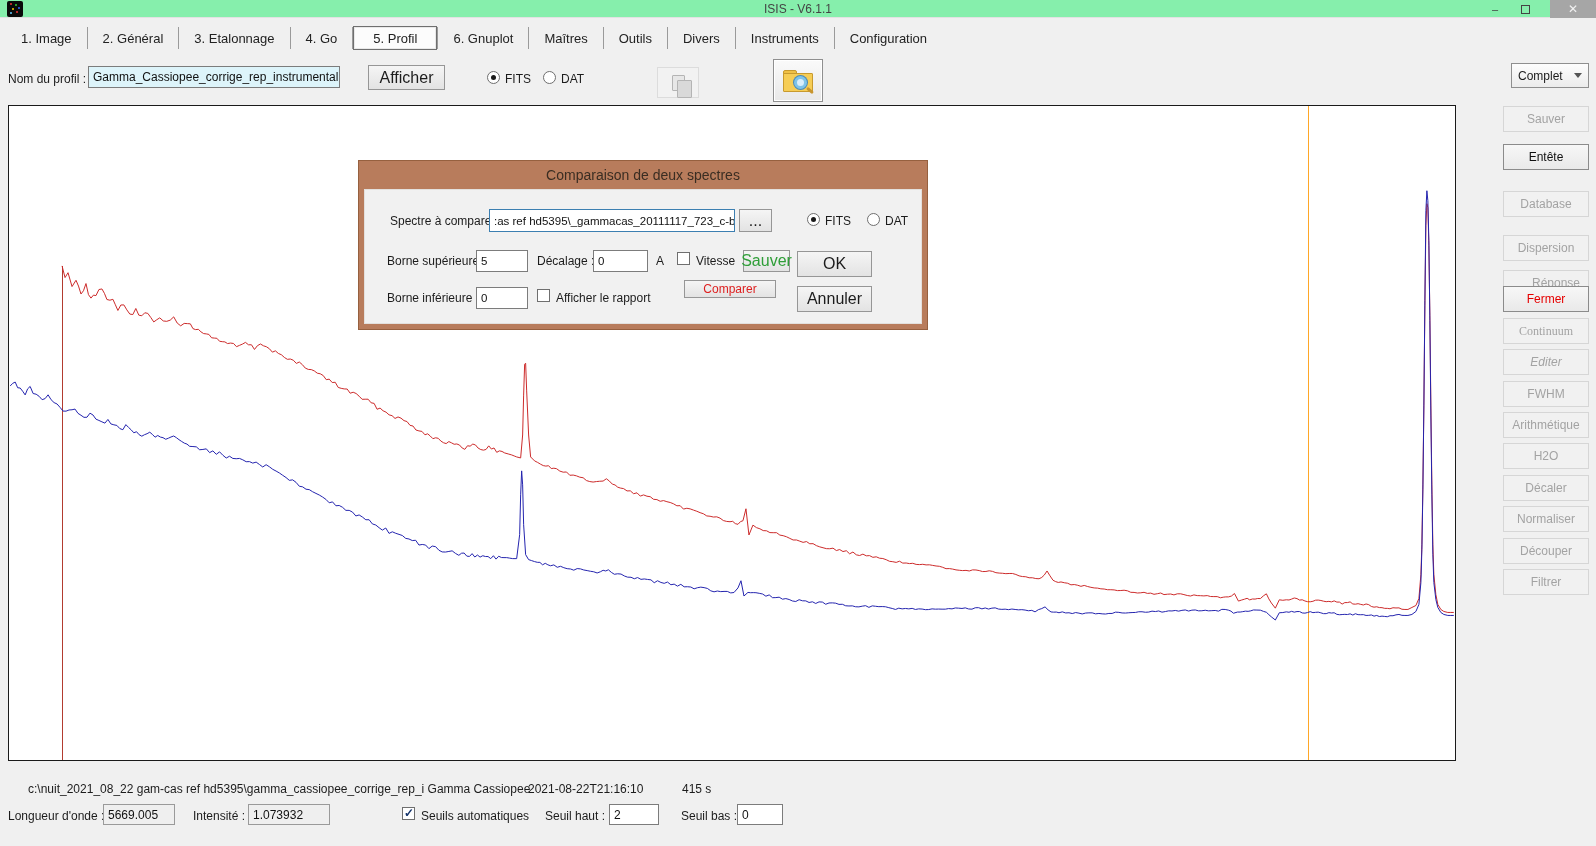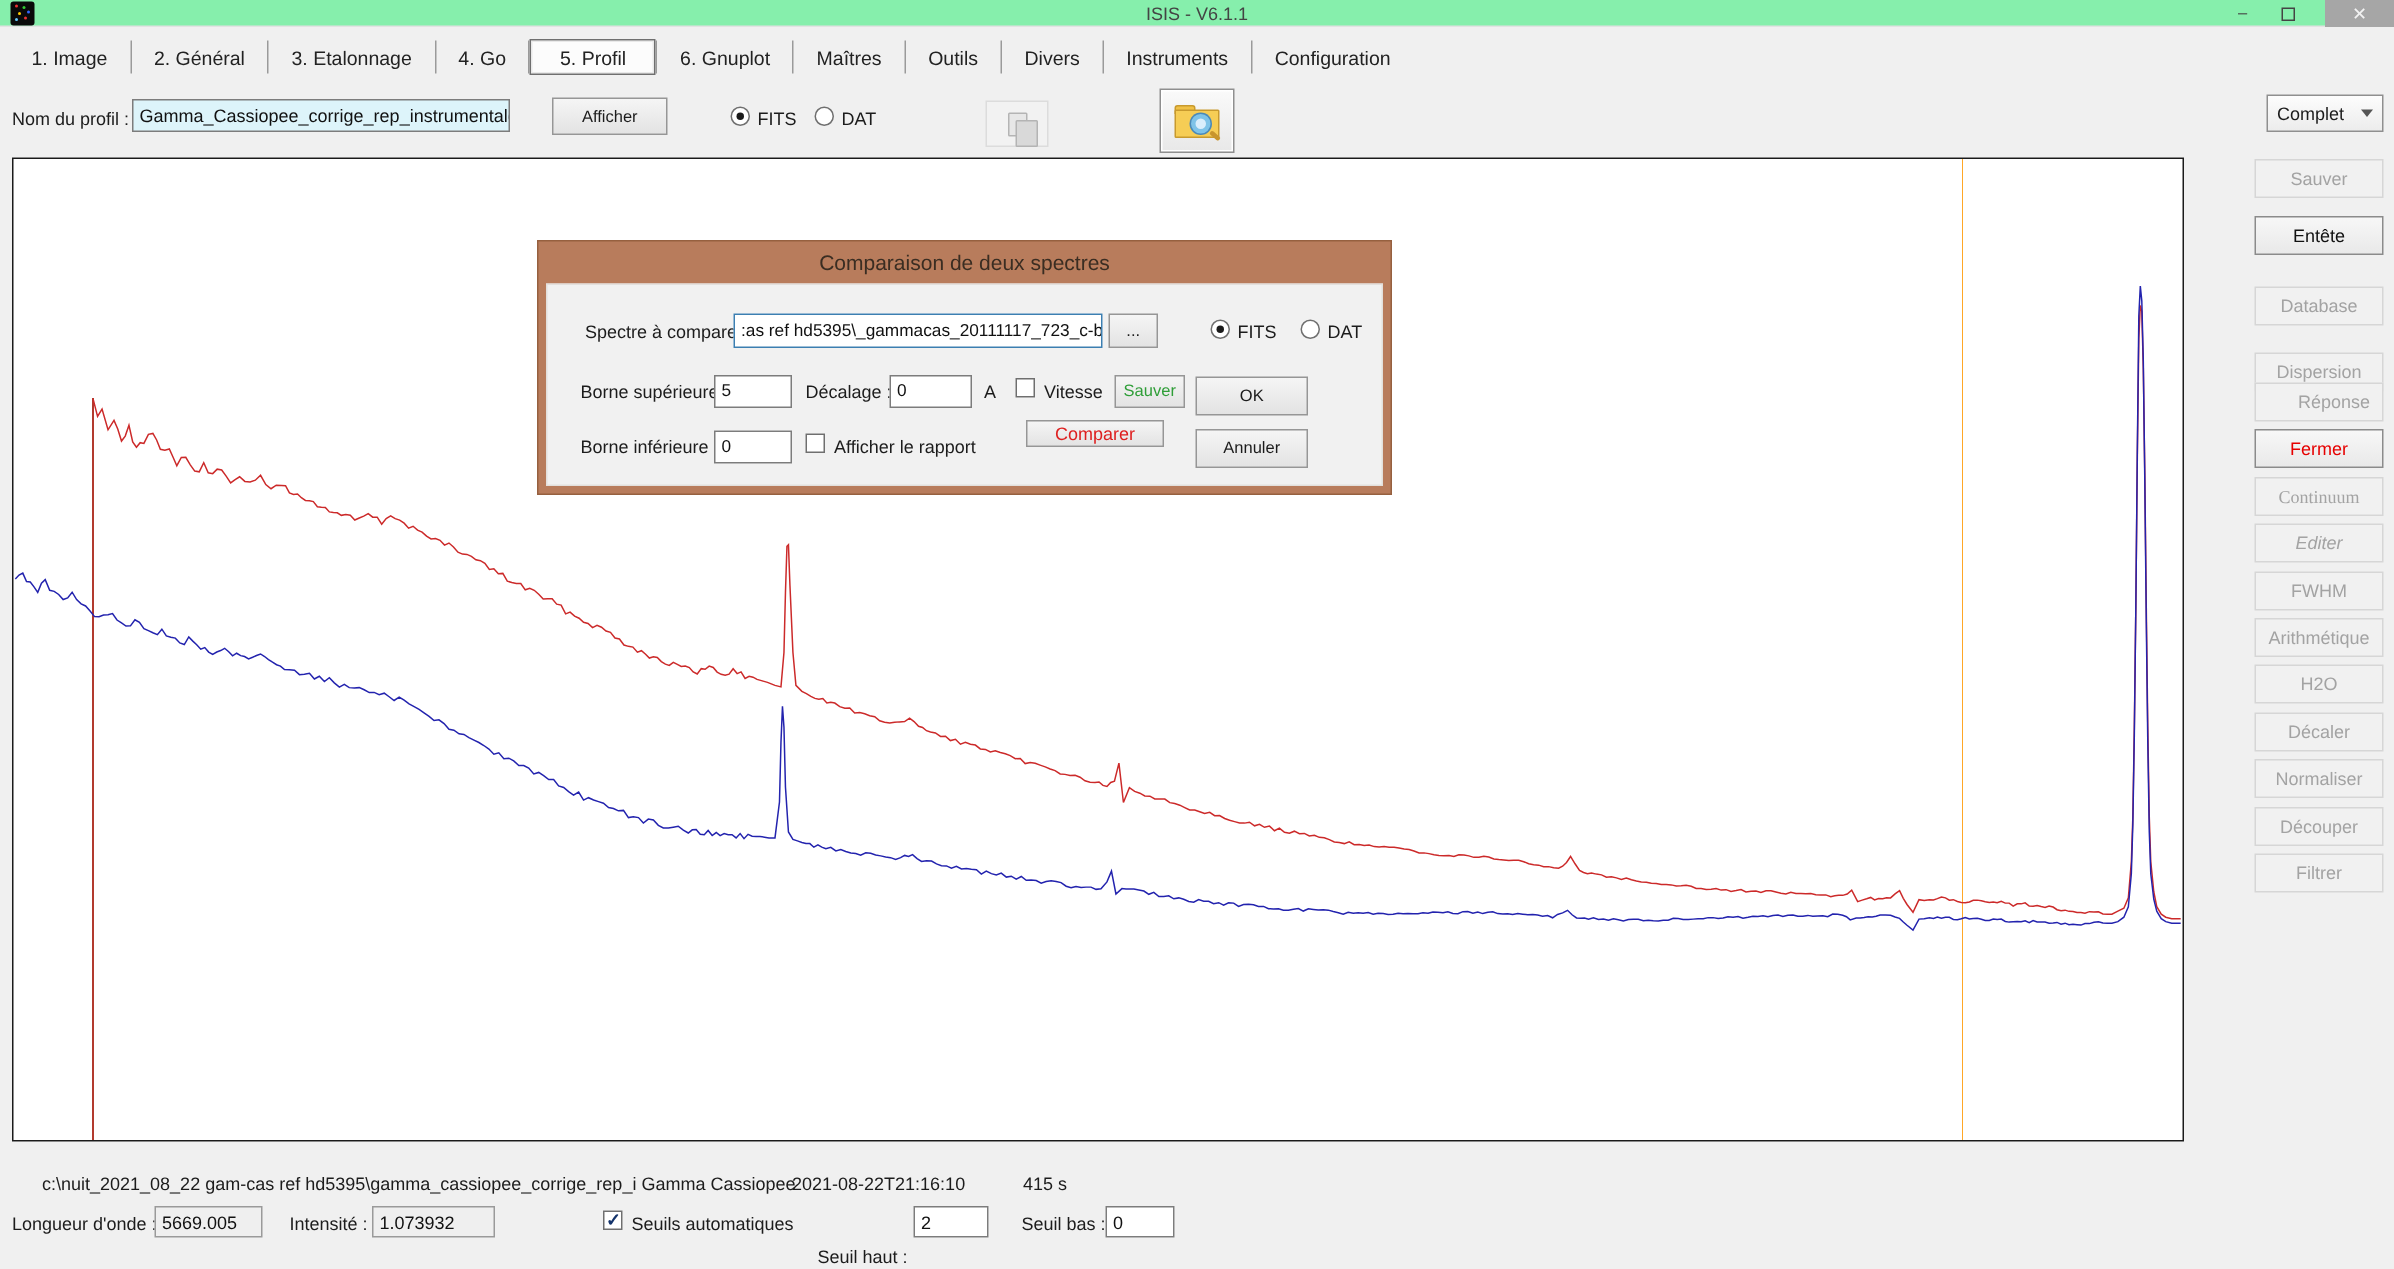--- a/index.html
+++ b/index.html
@@ -22,21 +22,21 @@
   
   .tabbar { position:absolute; left:6px; top:25px; height:26px; display:flex; align-items:center; }
   .tab { padding:0 15px; font-size:13px; color:#222; height:24px; display:flex; align-items:center; white-space:nowrap; cursor:default; }
   .tab.active { border:1px solid #6f6f6f; box-shadow: inset 0 0 0 1px #e9e9e9; background:#fcfcfc; padding:0 19px; }
   .tabsep { width:1px; height:22px; background:#9a9a9a; }
   
   .lbl { position:absolute; white-space:nowrap; color:#1c1c1c; }
   .tinput { position:absolute; background:#fff; border:1px solid #7c7c7c; display:flex; align-items:center; padding:0 4px; white-space:nowrap; overflow:hidden; font-size:12px; color:#111; }
   .tinput.cyan { background:#ddf4fa; }
   .tinput.gray { background:#efefef; border-color:#9a9a9a; }
-  .btn { position:absolute; background:linear-gradient(#f5f5f5,#e3e3e3); border:1px solid #969696; display:flex; align-items:center; justify-content:center; font-size:11px; color:#1c1c1c; cursor:default; }
+  .btn { position:absolute; background:linear-gradient(#f5f5f5,#e3e3e3); border:1px solid #969696; display:flex; align-items:center; justify-content:center; font-size:16px; color:#1c1c1c; cursor:default; }
   .radio { position:absolute; width:13px; height:13px; border:1px solid #6f6f6f; border-radius:50%; background:#fff; }
   .radio.sel::after { content:''; position:absolute; left:3px; top:3px; width:5px; height:5px; border-radius:50%; background:#1a1a1a; }
   .checkbox { position:absolute; width:13px; height:13px; border:1px solid #6f6f6f; background:#fff; }
   .checkbox.checked::after { content:'✓'; position:absolute; left:1px; top:-2px; font-size:12px; font-weight:bold; color:#14336b; }
   .iconbtn { position:absolute; display:flex; align-items:center; justify-content:center; }
   .copybtn { border:1px solid #dcdcdc; background:#f2f2f2; }
   .copysheet { position:relative; width:13px; height:16px; background:#e7e7e7; border:1px solid #b4b4b4; border-radius:1px; }
   .copysheet::after { content:''; position:absolute; left:4px; top:4px; width:13px; height:16px; background:#d9d9d9; border:1px solid #b4b4b4; border-radius:1px; }
   .folderbtn { border:1px solid #8f8f8f; background:linear-gradient(#fafafa,#e8e8e8); box-shadow: inset 0 0 0 1px #fff; }
   .folder { position:relative; width:30px; height:22px; }
@@ -143,21 +143,21 @@
         <polyline points="52.0,160.4 55.0,172.1 58.0,167.2 62.0,181.1 66.0,174.8 68.5,180.6 71.0,188.6 73.5,185.3 76.0,178.1 78.5,189.2 81.0,192.7 83.5,189.7 86.0,190.2 89.0,184.1 92.0,183.5 94.5,187.9 97.0,194.1 100.0,194.8 103.0,193.9 105.5,199.4 108.0,205.1 111.0,199.6 114.0,199.5 117.0,204.5 120.0,208.7 123.0,209.2 126.0,203.1 129.0,209.8 132.0,210.4 135.0,207.4 138.0,208.0 141.0,212.1 144.0,216.6 147.0,214.4 150.0,212.5 153.5,215.6 157.0,216.0 160.5,214.8 164.0,211.5 167.5,217.7 171.0,220.5 174.5,218.1 178.0,218.3 180.7,218.5 183.3,223.3 186.0,224.3 188.7,224.0 191.3,226.5 194.0,228.3 196.7,228.6 199.3,229.1 202.0,232.5 204.7,232.8 207.3,233.0 210.0,236.0 212.7,236.4 215.3,236.6 218.0,238.3 221.0,237.8 224.0,238.2 227.0,241.4 230.0,240.1 233.0,238.8 236.0,237.1 239.0,239.5 242.0,239.5 245.0,244.2 248.0,240.4 251.0,238.7 254.0,240.5 257.0,241.5 260.0,243.5 263.0,246.9 266.0,245.6 269.0,248.2 272.0,249.5 275.0,252.2 278.0,254.1 281.0,253.8 284.0,255.0 287.0,258.2 290.0,256.8 293.0,259.4 296.0,262.9 299.0,264.2 302.0,264.4 305.0,265.7 308.0,268.0 311.0,268.6 314.0,270.4 317.0,274.5 320.0,274.0 323.0,277.4 326.0,277.1 329.0,282.3 332.0,283.2 335.0,283.8 338.0,283.9 341.0,288.1 344.0,287.1 347.0,288.4 350.0,291.1 353.0,294.2 356.0,294.1 359.0,294.1 362.0,297.7 365.0,298.3 368.0,304.2 371.0,303.0 374.0,305.7 377.0,307.1 380.0,309.8 383.0,310.6 386.0,313.4 389.0,311.9 392.0,313.1 395.0,315.6 398.0,316.5 401.0,320.3 404.0,321.0 407.0,325.0 410.0,325.9 413.0,326.4 416.0,329.8 418.7,328.8 421.3,331.0 424.0,333.7 426.7,332.8 429.3,333.3 432.0,336.1 434.7,337.8 437.3,338.6 440.0,336.6 442.7,337.9 445.3,339.3 448.0,339.0 450.7,340.1 453.3,343.0 456.0,344.4 458.7,340.8 461.3,341.2 464.0,339.1 466.7,340.0 469.3,343.1 472.0,344.6 474.7,345.2 477.3,344.5 480.0,340.9 482.7,344.1 485.3,343.0 488.0,347.4 490.7,345.9 493.3,346.5 496.0,348.0 499.5,349.0 503.0,350.0 505.5,351.0 508.0,352.0 512.0,353.0 514.0,330.0 515.0,290.0 516.0,259.0 517.0,258.0 518.0,285.0 520.0,330.0 522.0,352.0 526.0,356.0 529.0,357.5 532.0,359.3 534.7,360.7 537.3,361.2 540.0,360.8 542.7,363.7 545.3,363.3 548.0,363.8 551.3,366.2 554.7,367.3 558.0,367.1 561.3,370.4 564.7,370.2 568.0,371.0 571.3,372.3 574.7,372.9 578.0,375.7 581.3,376.7 584.7,377.2 588.0,376.7 591.3,376.4 594.7,376.2 598.0,373.9 601.0,376.2 604.0,379.3 606.7,380.1 609.3,382.3 612.0,383.2 615.3,383.8 618.7,386.1 622.0,386.0 625.3,388.9 628.7,388.0 632.0,391.3 635.3,390.1 638.7,391.4 642.0,391.9 645.3,394.5 648.7,394.8 652.0,396.5 655.3,395.8 658.7,396.9 662.0,397.7 665.3,399.0 668.7,401.0 672.0,400.9 675.3,404.3 678.7,403.5 682.0,404.1 685.3,405.3 688.7,406.5 692.0,407.9 695.3,409.0 698.7,411.2 702.0,411.5 705.3,412.3 708.7,412.1 712.0,413.4 715.3,415.8 718.7,416.7 722.0,417.0 724.7,416.6 727.3,418.9 730.0,419.6 732.5,416.9 735.0,416.0 738.0,404.0 741.0,430.3 745.0,420.4 748.5,422.9 752.0,424.1 755.3,425.9 758.7,426.1 762.0,427.9 765.3,428.0 768.7,428.0 772.0,430.4 775.3,431.0 778.7,432.1 782.0,433.7 785.3,435.3 788.7,435.3 792.0,436.5 795.3,437.7 798.7,436.9 802.0,439.1 805.3,439.0 808.7,441.0 812.0,442.2 815.3,443.1 818.7,444.0 822.0,444.1 825.3,443.5 828.7,445.9 832.0,444.9 835.3,446.9 838.7,446.1 842.0,449.2 845.3,447.4 848.7,450.2 852.0,450.9 855.3,449.5 858.7,451.2 862.0,451.0 865.3,452.7 868.7,452.2 872.0,453.6 875.3,453.9 878.7,455.1 882.0,456.7 885.3,457.1 888.7,457.8 892.0,456.6 895.3,458.5 898.7,458.4 902.0,459.0 905.3,458.7 908.7,459.8 912.0,460.0 915.3,459.7 918.7,460.3 922.0,460.2 925.3,460.8 928.7,461.4 932.0,461.7 935.3,462.7 938.7,464.1 942.0,464.0 945.3,464.5 948.7,465.3 952.0,465.7 955.3,466.0 958.7,465.8 962.0,466.4 965.3,465.3 968.7,465.4 972.0,466.0 975.3,467.0 978.7,466.9 982.0,466.2 985.3,466.8 988.7,468.1 992.0,468.5 995.3,468.7 998.7,469.1 1002.0,468.9 1005.3,468.9 1008.7,469.9 1012.0,471.3 1015.3,472.0 1018.7,472.2 1022.0,473.2 1025.3,473.2 1028.7,474.0 1032.0,474.2 1034.7,472.9 1037.3,470.4 1040.0,466.4 1043.0,471.3 1046.0,475.7 1048.7,477.1 1051.3,477.9 1054.0,477.4 1057.3,478.2 1060.7,478.7 1064.0,480.3 1067.3,480.0 1070.7,480.7 1074.0,481.8 1077.3,480.9 1080.7,482.0 1084.0,482.8 1087.3,483.4 1090.7,483.6 1094.0,484.3 1097.3,484.5 1100.7,485.2 1104.0,485.2 1107.3,485.4 1110.7,486.1 1114.0,486.0 1117.3,485.7 1120.7,486.3 1124.0,487.8 1127.3,487.9 1130.7,488.5 1134.0,488.3 1137.3,487.8 1140.7,488.9 1144.0,488.6 1147.3,489.8 1150.7,489.2 1154.0,488.5 1157.3,490.1 1160.7,489.7 1164.0,489.5 1167.3,490.4 1170.7,489.3 1174.0,489.3 1177.3,490.1 1180.7,491.0 1184.0,491.5 1187.3,490.4 1190.7,491.1 1194.0,491.2 1197.3,491.4 1200.7,491.1 1204.0,492.0 1207.3,492.1 1210.7,492.1 1214.0,493.3 1216.7,492.7 1219.3,492.4 1222.0,492.4 1225.0,491.5 1228.0,489.0 1232.0,496.6 1235.0,495.6 1238.0,494.7 1240.7,493.8 1243.3,495.4 1246.0,494.5 1248.7,494.6 1251.3,494.0 1254.0,494.1 1257.0,491.4 1260.0,489.3 1262.5,494.4 1265.0,498.5 1269.0,503.7 1273.0,495.3 1276.5,495.8 1280.0,495.3 1282.7,495.5 1285.3,494.6 1288.0,493.5 1290.7,494.1 1293.3,495.6 1296.0,495.3 1298.7,496.5 1301.3,497.2 1304.0,497.3 1306.7,496.8 1309.3,495.7 1312.0,495.6 1314.7,496.0 1317.3,496.7 1320.0,497.2 1322.7,496.9 1325.3,497.4 1328.0,496.4 1330.7,497.6 1333.3,497.6 1336.0,499.6 1338.7,498.1 1341.3,498.1 1344.0,497.4 1346.7,499.5 1349.3,499.7 1352.0,499.2 1354.7,499.9 1357.3,500.5 1360.0,499.5 1362.7,500.2 1365.3,502.0 1368.0,502.7 1370.7,502.3 1373.3,503.1 1376.0,503.2 1378.7,503.9 1381.3,503.9 1384.0,504.3 1387.0,503.3 1390.0,503.5 1393.0,503.4 1396.0,504.8 1399.0,505.0 1402.0,505.0 1406.0,503.0 1410.0,501.0 1413.0,494.0 1415.0,470.0 1416.0,440.0 1417.0,380.0 1418.0,300.0 1419.0,200.0 1420.0,120.0 1421.0,98.0 1422.0,102.0 1423.0,140.0 1424.0,210.0 1425.0,300.0 1426.0,380.0 1427.0,440.0 1428.0,470.0 1430.0,490.0 1432.0,500.0 1435.0,505.0 1438.0,507.0 1442.0,508.0 1445.0,508.0 1448,508" fill="none" stroke="#cc2a2a" stroke-width="1"></polyline>
         <polyline points="0.0,280.8 2.5,278.2 5.0,276.9 7.5,282.6 10.0,282.9 12.5,286.1 15.0,289.8 17.5,283.7 20.0,281.3 23.0,288.4 26.0,289.1 29.0,291.2 32.0,294.6 35.0,293.5 38.0,289.7 41.0,294.6 44.0,297.5 47.0,298.9 50.0,302.3 53.0,306.0 56.0,306.1 59.0,304.9 62.0,304.7 65.0,304.0 68.0,308.3 71.0,310.2 74.0,312.3 77.0,312.2 80.0,308.1 83.0,309.9 86.0,314.1 89.0,315.4 92.0,316.8 95.0,318.1 98.0,314.4 101.0,318.9 104.0,319.8 107.0,320.4 110.0,323.6 113.0,324.7 116.0,319.6 118.7,322.4 121.3,324.8 124.0,327.8 126.7,326.7 129.3,329.7 132.0,331.2 134.7,329.7 137.3,328.7 140.0,327.2 142.7,329.5 145.3,332.2 148.0,330.5 150.7,332.1 153.3,332.7 156.0,334.3 158.7,333.2 161.3,332.0 164.0,331.0 166.7,332.7 169.3,334.7 172.0,336.5 174.7,338.2 177.3,339.1 180.0,341.4 183.3,341.6 186.7,341.9 190.0,344.8 193.3,344.5 196.7,343.9 200.0,347.7 203.3,345.9 206.7,349.4 210.0,346.9 213.3,350.3 216.7,353.1 220.0,351.3 223.3,353.5 226.7,353.8 230.0,353.5 233.3,354.9 236.7,356.8 240.0,356.7 243.3,358.2 246.7,357.2 250.0,359.6 253.3,362.1 256.7,359.8 260.0,361.9 263.3,364.4 266.7,366.2 270.0,368.1 273.3,370.4 276.7,372.7 280.0,375.5 283.3,375.0 286.7,377.5 290.0,381.4 293.3,382.0 296.7,384.4 300.0,384.8 303.3,386.9 306.7,388.6 310.0,390.2 313.3,392.2 316.7,394.6 320.0,398.0 323.3,397.1 326.7,401.0 330.0,400.7 333.3,402.5 336.7,405.6 340.0,405.6 343.3,407.3 346.7,411.2 350.0,410.2 353.3,412.3 356.7,415.0 360.0,415.0 363.3,419.2 366.7,420.3 370.0,423.0 373.3,425.4 376.7,423.3 380.0,428.7 383.3,427.1 386.7,428.6 390.0,429.7 393.3,430.8 396.7,433.7 400.0,434.3 403.3,435.9 406.7,435.6 410.0,440.4 413.3,439.8 416.7,440.4 420.0,444.0 423.3,441.4 426.7,442.0 430.0,445.6 433.3,447.3 436.7,447.4 440.0,446.8 443.3,446.2 446.7,448.8 450.0,450.7 452.7,448.6 455.3,448.4 458.0,451.5 460.7,451.8 463.3,449.0 466.0,452.4 468.7,450.4 471.3,452.5 474.0,451.1 476.7,451.9 479.3,451.9 482.0,454.0 484.7,451.1 487.3,454.5 490.0,451.6 492.7,452.9 495.3,453.0 498.0,453.0 501.0,453.5 504.0,454.0 508.0,454.0 511.0,430.0 512.0,390.0 513.0,366.0 514.0,380.0 515.0,420.0 517.0,450.0 520.0,455.0 523.0,456.0 526.0,457.0 528.7,457.7 531.3,457.8 534.0,460.2 536.7,458.7 539.3,460.2 542.0,461.2 545.3,460.3 548.7,462.7 552.0,461.7 555.3,463.1 558.7,464.1 562.0,464.4 565.3,465.6 568.7,464.0 572.0,464.3 575.3,465.4 578.7,466.0 582.0,466.7 585.3,467.2 588.7,468.4 592.0,467.2 594.7,465.7 597.3,466.4 600.0,465.2 603.0,467.8 606.0,469.7 609.3,469.2 612.7,469.5 616.0,471.4 619.3,472.6 622.7,472.7 626.0,474.2 629.3,473.0 632.7,474.8 636.0,474.4 639.3,474.9 642.7,475.3 646.0,478.2 649.3,476.2 652.7,477.9 656.0,478.8 659.3,477.5 662.7,480.2 666.0,479.6 669.3,481.6 672.7,479.8 676.0,482.3 679.3,482.2 682.7,482.5 686.0,484.3 689.3,483.2 692.7,482.6 696.0,483.1 699.3,483.9 702.7,486.3 706.0,487.3 709.3,486.5 712.7,487.1 716.0,486.9 719.3,486.9 722.7,488.4 726.0,488.0 730.0,483.4 733.0,476.2 736.0,491.5 740.0,487.9 742.7,488.2 745.3,488.1 748.0,488.2 751.3,488.8 754.7,489.5 758.0,491.7 761.3,490.4 764.7,493.2 768.0,493.1 771.3,492.7 774.7,494.7 778.0,494.1 781.3,495.0 784.7,496.5 788.0,497.0 791.3,495.2 794.7,496.3 798.0,496.4 801.3,498.0 804.7,497.3 808.0,499.0 811.3,497.4 814.7,497.6 818.0,499.8 821.3,498.5 824.7,498.4 828.0,498.7 831.3,499.9 834.7,499.8 838.0,501.3 841.3,501.5 844.7,501.4 848.0,502.3 851.3,502.4 854.7,501.7 858.0,501.2 861.3,502.9 864.7,501.4 868.0,501.8 871.3,502.2 874.7,502.1 878.0,502.3 881.3,503.2 884.7,504.0 888.0,505.0 891.3,503.7 894.7,504.4 898.0,504.0 901.3,504.4 904.7,503.9 908.0,505.0 911.3,504.4 914.7,504.6 918.0,505.2 921.3,505.1 924.7,504.4 928.0,504.7 931.3,504.6 934.7,504.7 938.0,504.7 941.3,504.1 944.7,504.4 948.0,503.5 951.3,503.7 954.7,504.0 958.0,503.4 961.3,504.5 964.7,504.7 968.0,503.3 971.3,503.2 974.7,504.4 978.0,503.5 981.3,504.6 984.7,503.7 988.0,503.4 991.3,504.6 994.7,504.9 998.0,504.7 1001.3,505.2 1004.7,504.6 1008.0,505.0 1011.3,505.4 1014.7,505.2 1018.0,505.6 1021.3,506.3 1024.7,505.9 1028.0,507.4 1031.3,505.2 1034.7,504.1 1038.0,502.4 1041.0,505.4 1044.0,507.5 1046.7,507.7 1049.3,507.6 1052.0,508.3 1055.3,507.4 1058.7,508.5 1062.0,508.3 1065.3,509.1 1068.7,508.1 1072.0,508.7 1075.3,509.5 1078.7,508.6 1082.0,508.4 1085.3,508.4 1088.7,509.4 1092.0,509.0 1095.3,509.4 1098.7,509.6 1102.0,509.0 1105.3,509.0 1108.7,507.7 1112.0,507.9 1115.3,508.5 1118.7,508.6 1122.0,508.3 1125.3,508.1 1128.7,508.0 1132.0,507.3 1135.3,507.3 1138.7,507.8 1142.0,507.6 1145.3,506.7 1148.7,507.1 1152.0,506.5 1155.3,507.7 1158.7,507.1 1162.0,506.4 1165.3,506.5 1168.7,506.0 1172.0,506.7 1175.3,505.9 1178.7,505.5 1182.0,506.6 1185.3,505.7 1188.7,505.5 1192.0,506.4 1195.3,506.3 1198.7,505.8 1202.0,506.4 1205.3,506.2 1208.7,506.0 1212.0,506.7 1215.3,504.9 1218.7,505.0 1222.0,505.7 1224.5,506.7 1227.0,508.8 1231.0,507.6 1233.7,507.6 1236.3,507.2 1239.0,506.7 1241.7,506.9 1244.3,506.4 1247.0,505.5 1250.5,505.6 1254.0,505.7 1257.0,506.9 1260.0,507.8 1262.5,510.2 1265.0,512.4 1269.0,515.6 1273.0,508.3 1276.5,508.1 1280.0,507.4 1282.7,507.8 1285.3,506.9 1288.0,507.7 1290.7,507.1 1293.3,507.1 1296.0,508.5 1298.7,508.7 1301.3,508.1 1304.0,507.2 1306.7,508.2 1309.3,507.9 1312.0,507.7 1314.7,508.4 1317.3,509.2 1320.0,509.2 1322.7,508.2 1325.3,508.6 1328.0,508.3 1330.7,509.9 1333.3,510.3 1336.0,510.1 1338.7,509.9 1341.3,510.1 1344.0,509.4 1346.7,510.6 1349.3,509.3 1352.0,510.2 1354.7,510.3 1357.3,510.2 1360.0,511.0 1362.7,510.9 1365.3,510.5 1368.0,511.7 1370.7,511.0 1373.3,512.1 1376.0,511.7 1378.7,512.0 1381.3,512.3 1384.0,511.3 1387.0,511.3 1390.0,510.4 1393.0,510.0 1396.0,510.9 1399.0,511.0 1402.0,511.0 1406.0,510.0 1410.0,507.0 1413.0,500.0 1415.0,478.0 1416.0,445.0 1417.0,385.0 1418.0,300.0 1419.0,195.0 1420.0,105.0 1421.0,85.0 1422.0,95.0 1423.0,135.0 1424.0,215.0 1425.0,310.0 1426.0,390.0 1427.0,450.0 1428.0,478.0 1430.0,495.0 1432.0,503.0 1435.0,508.0 1438.0,510.0 1442.0,511.0 1445.0,511.0 1448,511" fill="none" stroke="#2323ae" stroke-width="1"></polyline>
       </svg>
   </div>
 
   <div id="sidebar">
       <div class="sbtn" style="top: 106px;">Sauver</div>
       <div class="sbtn enabled" style="top: 144px;">Entête</div>
       <div class="sbtn" style="top: 191px;">Database</div>
       <div class="sbtn" style="top: 223px; margin-top: 12px;">Dispersion</div>
-      <div class="sbtn" style="top: 255px; padding-left: 20px;">Réponse</div>
+      <div class="sbtn" style="top: 270px; padding-left: 20px;">Réponse</div>
       <div class="sbtn enabled" style="top: 286px; color: rgb(230, 0, 0);">Fermer</div>
       <div class="sbtn" style="top: 318px; font-family: Liberation Serif, serif;">Continuum</div>
       <div class="sbtn" style="top: 349px; font-style: italic;">Editer</div>
       <div class="sbtn" style="top: 381px;">FWHM</div>
       <div class="sbtn" style="top: 412px;">Arithmétique</div>
       <div class="sbtn" style="top: 443px;">H2O</div>
       <div class="sbtn" style="top: 475px;">Décaler</div>
       <div class="sbtn" style="top: 506px;">Normaliser</div>
       <div class="sbtn" style="top: 538px;">Découper</div>
       <div class="sbtn" style="top: 569px;">Filtrer</div>
@@ -210,21 +210,21 @@
     <div class="lbl" style="left:8px;top:809px;">Longueur d'onde :</div>
     <div class="tinput gray" style="left:103px;top:804px;width:72px;height:21px;">
         <span>5669.005</span>
       </div>
     <div class="lbl" style="left:193px;top:809px;">Intensité :</div>
     <div class="tinput gray" style="left:248px;top:804px;width:82px;height:21px;">
         <span>1.073932</span>
       </div>
     <div class="checkbox checked" id="cb-seuils" style="left:402px;top:807px;"></div>
     <div class="lbl" style="left:421px;top:809px;">Seuils automatiques</div>
-    <div class="lbl" style="left:545px;top:809px;margin-top:22px;">Seuil haut :</div>
+    <div class="lbl" style="left:545px;top:809px;">Seuil haut :</div>
     <div class="tinput" style="left:609px;top:804px;width:50px;height:21px;">
         <span>2</span>
       </div>
     <div class="lbl" style="left:681px;top:809px;">Seuil bas :</div>
     <div class="tinput" style="left:737px;top:804px;width:46px;height:21px;">
         <span>0</span>
       </div>
   </div>
 
 </div>

